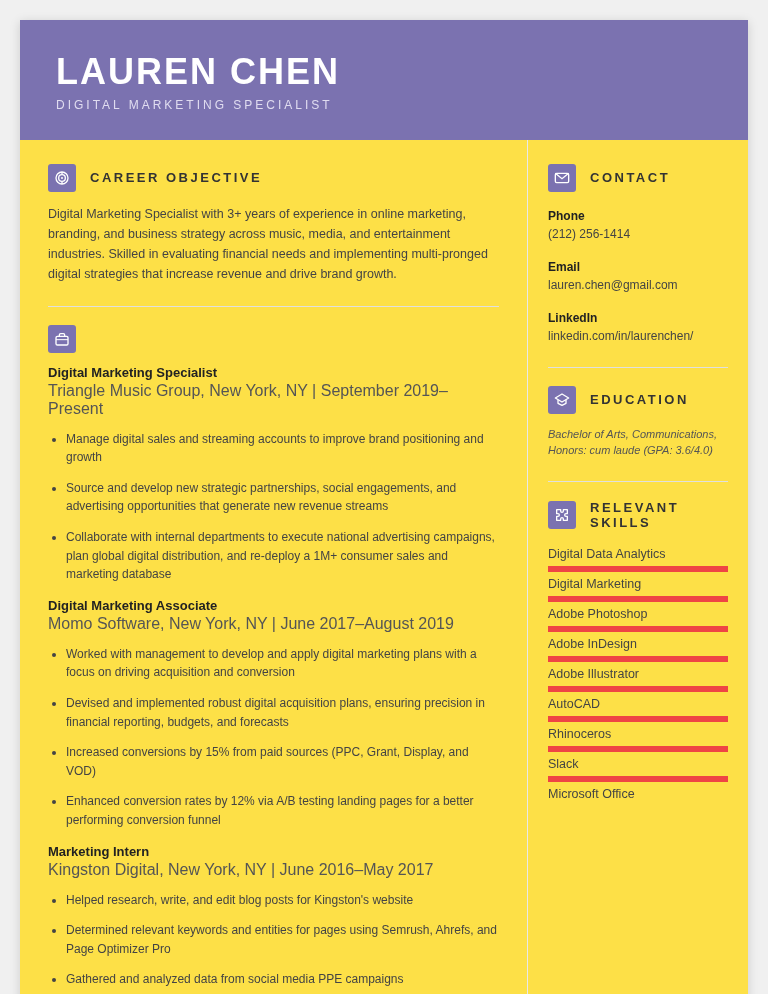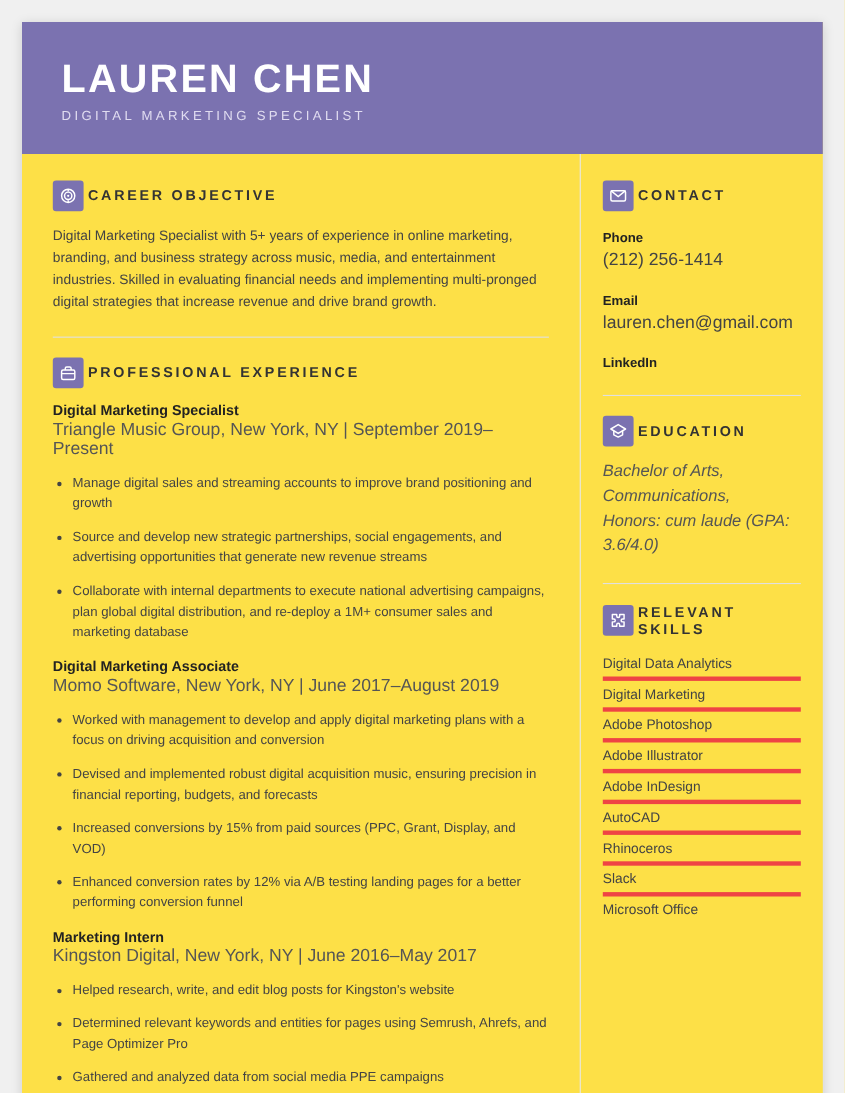--- a/index.html
+++ b/index.html
@@ -47,21 +47,21 @@
       padding: 24px 28px 24px 28px;
       border-right: 1px solid #e8e8e8;
     }
     .right-col {
       width: 220px;
       padding: 24px 20px 24px 20px;
     }
     .section-title-row {
       display: flex;
       align-items: center;
-      gap: 4px;
+      gap: 14px;
       margin-bottom: 12px;
     }
     .section-icon {
       width: 28px;
       height: 28px;
       background: #7b72b0;
       display: flex;
       align-items: center;
       justify-content: center;
       border-radius: 3px;
@@ -116,45 +116,45 @@
       margin-top: 12px;
     }
     .contact-label {
       font-size: 12px;
       font-weight: 700;
       color: #222;
       margin-bottom: 2px;
       margin-top: 17px;
     }
     .contact-value {
-      font-size: 16px;
+      font-size: 12px;
       color: #444;
       line-height: 1.5;
     }
     .contact-label:first-of-type {
       margin-top: 0;
     }
     .edu-school {
       font-size: 13px;
       font-weight: 700;
       color: #222;
       line-height: 1.4;
       margin-bottom: 4px;
     }
     .edu-detail {
-      font-size: 15px;
+      font-size: 11px;
       color: #555;
       line-height: 1.5;
       font-style: italic;
     }
     .skill-item {
       font-size: 12.5px;
       color: #444;
       padding: 5px 0;
-      border-bottom: 4px solid #ef4444;
+      border-bottom: 6px solid #ef4444;
     }
     .skill-item:last-child {
       border-bottom: none;
     }
   </style>
 </head>
 <body>
 
 <div class="resume">
 
@@ -173,53 +173,52 @@
             <svg viewBox="0 0 24 24">
               <circle cx="12" cy="12" r="9" stroke="white" stroke-width="2" fill="none"></circle>
               <circle cx="12" cy="12" r="5" stroke="white" stroke-width="2" fill="none"></circle>
               <circle cx="12" cy="12" r="1.5" fill="white"></circle>
               <line x1="12" y1="3" x2="12" y2="6" stroke="white" stroke-width="2"></line>
               <line x1="12" y1="18" x2="12" y2="21" stroke="white" stroke-width="2"></line>
             </svg>
           </div>
           <span class="section-heading">CAREER OBJECTIVE</span>
         </div>
-        <p class="objective-text">Digital Marketing Specialist with 5+ years of experience in online marketing, branding, and business strategy across music, media, and entertainment industries. Skilled in evaluating financial needs and implementing multi-pronged digital strategies that increase revenue and drive brand growth.</p>
+        <p class="objective-text">Digital Marketing Specialist with 3+ years of experience in online marketing, branding, and business strategy across music, media, and entertainment industries. Skilled in evaluating financial needs and implementing multi-pronged digital strategies that increase revenue and drive brand growth.</p>
       </div>
 
       <hr class="divider">
 
       <div class="section">
         <div class="section-title-row">
           <div class="section-icon">
             <svg viewBox="0 0 24 24">
               <rect x="3" y="8" width="18" height="13" rx="2" fill="none" stroke="white" stroke-width="2"></rect>
               <path d="M8 8V6a2 2 0 012-2h4a2 2 0 012 2v2" stroke="white" stroke-width="2" fill="none"></path>
               <line x1="3" y1="13" x2="21" y2="13" stroke="white" stroke-width="1.5"></line>
             </svg>
           </div>
-          <span class="section-heading">PROFESSIONAL EXPERIENCE</span>
         </div>
 
         <div>
           <div class="job-title">Digital Marketing Specialist</div>
           <div class="job-company">Triangle Music Group, New York, NY | September 2019–Present</div>
           <ul class="job-bullets">
             <li>Manage digital sales and streaming accounts to improve brand positioning and growth</li>
             <li>Source and develop new strategic partnerships, social engagements, and advertising opportunities that generate new revenue streams</li>
             <li>Collaborate with internal departments to execute national advertising campaigns, plan global digital distribution, and re-deploy a 1M+ consumer sales and marketing database</li>
           </ul>
         </div>
 
         <div style="margin-top:14px;">
           <div class="job-title">Digital Marketing Associate</div>
           <div class="job-company">Momo Software, New York, NY | June 2017–August 2019</div>
           <ul class="job-bullets">
             <li>Worked with management to develop and apply digital marketing plans with a focus on driving acquisition and conversion</li>
-            <li>Devised and implemented robust digital acquisition music, ensuring precision in financial reporting, budgets, and forecasts</li>
+            <li>Devised and implemented robust digital acquisition plans, ensuring precision in financial reporting, budgets, and forecasts</li>
             <li>Increased conversions by 15% from paid sources (PPC, Grant, Display, and VOD)</li>
             <li>Enhanced conversion rates by 12% via A/B testing landing pages for a better performing conversion funnel</li>
           </ul>
         </div>
 
         <div style="margin-top:14px;">
           <div class="job-title">Marketing Intern</div>
           <div class="job-company">Kingston Digital, New York, NY | June 2016–May 2017</div>
           <ul class="job-bullets">
             <li>Helped research, write, and edit blog posts for Kingston's website</li>
@@ -240,20 +239,21 @@
               <polyline points="2,5 12,13 22,5" fill="none" stroke="white" stroke-width="2"></polyline>
             </svg>
           </div>
           <span class="section-heading">CONTACT</span>
         </div>
         <div class="contact-label">Phone</div>
         <div class="contact-value">(212) 256-1414</div>
         <div class="contact-label">Email</div>
         <div class="contact-value">lauren.chen@gmail.com</div>
         <div class="contact-label">LinkedIn</div>
+        <div class="contact-value">linkedin.com/in/laurenchen/</div>
       </div>
 
       <hr class="divider">
 
       <div class="section">
         <div class="section-title-row">
           <div class="section-icon">
             <svg viewBox="0 0 24 24">
               <polygon points="12,3 22,9 12,15 2,9" fill="none" stroke="white" stroke-width="2" stroke-linejoin="round"></polygon>
               <polyline points="6,11.5 6,17 12,20 18,17 18,11.5" fill="none" stroke="white" stroke-width="2" stroke-linejoin="round"></polyline>
@@ -275,22 +275,22 @@
             <svg viewBox="0 0 24 24">
               <path d="M4 4h6v2a2 2 0 004 0V4h6v6h-2a2 2 0 000 4h2v6h-6v-2a2 2 0 00-4 0v2H4v-6h2a2 2 0 000-4H4V4z" fill="none" stroke="white" stroke-width="2" stroke-linejoin="round"></path>
             </svg>
           </div>
           <span class="section-heading">RELEVANT SKILLS</span>
         </div>
         <div>
           <div class="skill-item">Digital Data Analytics</div>
           <div class="skill-item">Digital Marketing</div>
           <div class="skill-item">Adobe Photoshop</div>
+          <div class="skill-item">Adobe InDesign</div>
           <div class="skill-item">Adobe Illustrator</div>
-          <div class="skill-item">Adobe InDesign</div>
           <div class="skill-item">AutoCAD</div>
           <div class="skill-item">Rhinoceros</div>
           <div class="skill-item">Slack</div>
           <div class="skill-item">Microsoft Office</div>
         </div>
       </div>
     </div>
   </div>
 </div>
 

